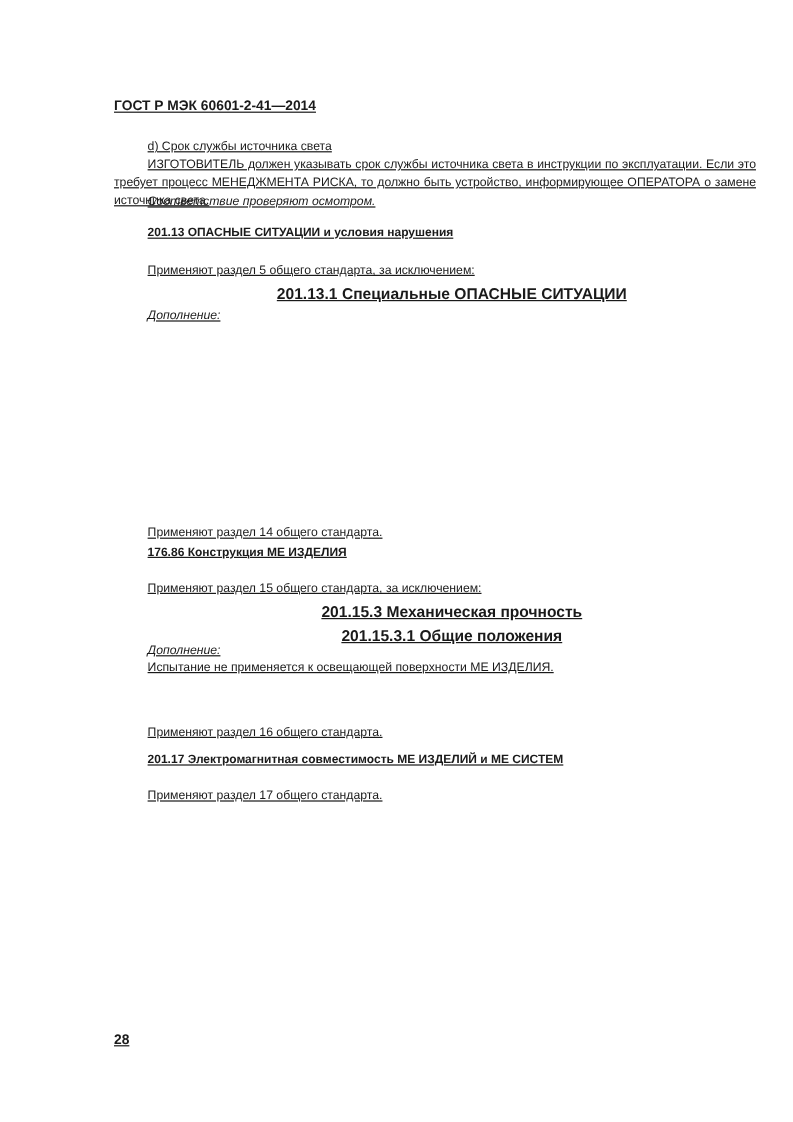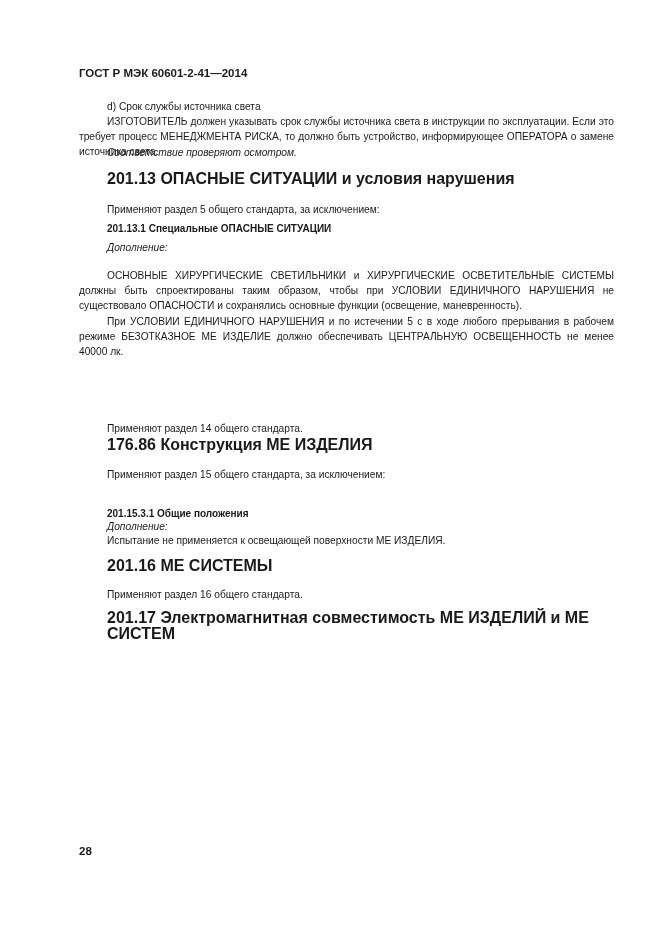--- a/index.html
+++ b/index.html
@@ -1,55 +1,54 @@
 <!DOCTYPE html>
 <html><head>
 <meta charset="utf-8">
 <style>
   html, body { margin: 0; padding: 0; background: #ffffff; }
   body { width: 661px; height: 935px; position: relative; overflow: hidden;
          font-family: "Liberation Sans", sans-serif; color: #1a1a1a; }
   .page { position: absolute; left: 0; top: 0; width: 661px; height: 935px; }
-  .abs { position: absolute; margin: 0; }
+  .abs { position: absolute; margin: 16px; text-decoration: underline; }
   .hdr { left: 79px; top: 67px; font-size: 11.5px; font-weight: bold; }
   .p { font-size: 10.2px; line-height: 15.2px; }
   .just { text-align: justify; text-align-last: left; }
   .ind { text-indent: 28px; }
   .it { font-style: italic; }
-  .h1 { font-size: 16px; font-weight: bold; line-height: 16px; }
-  .h3 { font-size: 10px; font-weight: bold; line-height: 15px; }
+  .h1 { font-size: 10px; font-weight: bold; line-height: 16px; }
+  .h3 { font-size: 13px; font-weight: bold; line-height: 15px; text-align: center; }
   .pgnum { left: 79px; top: 845px; font-size: 11.5px; font-weight: bold; }
   .block { left: 79px; width: 535px; }
   .inset { left: 107px; width: 507px; }
 </style>
 </head>
 <body>
 
 <div class="page">
 
   <div class="abs hdr">ГОСТ Р МЭК 60601-2-41—2014</div>
 
   <p class="abs p block ind just" style="top:114px;">ИЗГОТОВИТЕЛЬ должен указывать срок службы источника света в инструкции по эксплуатации. Если это требует процесс МЕНЕДЖМЕНТА РИСКА, то должно быть устройство, информирующее ОПЕРАТОРА о замене источника света.</p>
   <p class="abs p block ind" style="top:99px;">d) Срок службы источника света</p>
   <p class="abs p block ind it" style="top:145px;">Соответствие проверяют осмотром.</p>
 
   <h2 class="abs h1 inset" style="top:171px;">201.13 ОПАСНЫЕ СИТУАЦИИ и условия нарушения</h2>
   <p class="abs p inset" style="top:202px;">Применяют раздел 5 общего стандарта, за исключением:</p>
   <h3 class="abs h3 inset" style="top:221px;">201.13.1 Специальные ОПАСНЫЕ СИТУАЦИИ</h3>
   <p class="abs p inset it" style="top:240px;">Дополнение:</p>
-  <p class="abs p block ind just" style="top:268px;">ОСНОВНЫЕ ХИРУРГИЧЕСКИЕ СВЕТИЛЬНИКИ и ХИРУРГИЧЕСКИЕ ОСВЕТИТЕЛЬНЫЕ СИСТЕМЫ должны быть спроектированы таким образом, чтобы при УСЛОВИИ ЕДИНИЧНОГО НАРУШЕНИЯ не существовало ОПАСНОСТИ и сохранялись основные функции (освещение, маневренность).</p>
-  <p class="abs p block ind just" style="top:314px;">При УСЛОВИИ ЕДИНИЧНОГО НАРУШЕНИЯ и по истечении 5 с в ходе любого прерывания в рабочем режиме БЕЗОТКАЗНОЕ МЕ ИЗДЕЛИЕ должно обеспечивать ЦЕНТРАЛЬНУЮ ОСВЕЩЕННОСТЬ не менее 40000 лк.</p>
 
   <p class="abs p inset" style="top:421px;">Применяют раздел 14 общего стандарта.</p>
 
   <h2 class="abs h1 inset" style="top:437px;">176.86 Конструкция МЕ ИЗДЕЛИЯ</h2>
   <p class="abs p inset" style="top:467px;">Применяют раздел 15 общего стандарта, за исключением:</p>
+  <h3 class="abs h3 inset" style="top:486px;">201.15.3 Механическая прочность</h3>
   <h3 class="abs h3 inset" style="top:506px;">201.15.3.1 Общие положения</h3>
   <p class="abs p inset it" style="top:519px;">Дополнение:</p>
   <p class="abs p inset" style="top:533px;">Испытание не применяется к освещающей поверхности МЕ ИЗДЕЛИЯ.</p>
 
-  <h2 class="abs h1 inset" style="top:558px;">201.16 МЕ СИСТЕМЫ</h2>
   <p class="abs p inset" style="top:587px;">Применяют раздел 16 общего стандарта.</p>
 
   <h2 class="abs h1 inset" style="top:610px;">201.17 Электромагнитная совместимость МЕ ИЗДЕЛИЙ и МЕ СИСТЕМ</h2>
+  <p class="abs p inset" style="top:640px;">Применяют раздел 17 общего стандарта.</p>
 
   <div class="abs pgnum">28</div>
 </div>
 
 </body></html>

